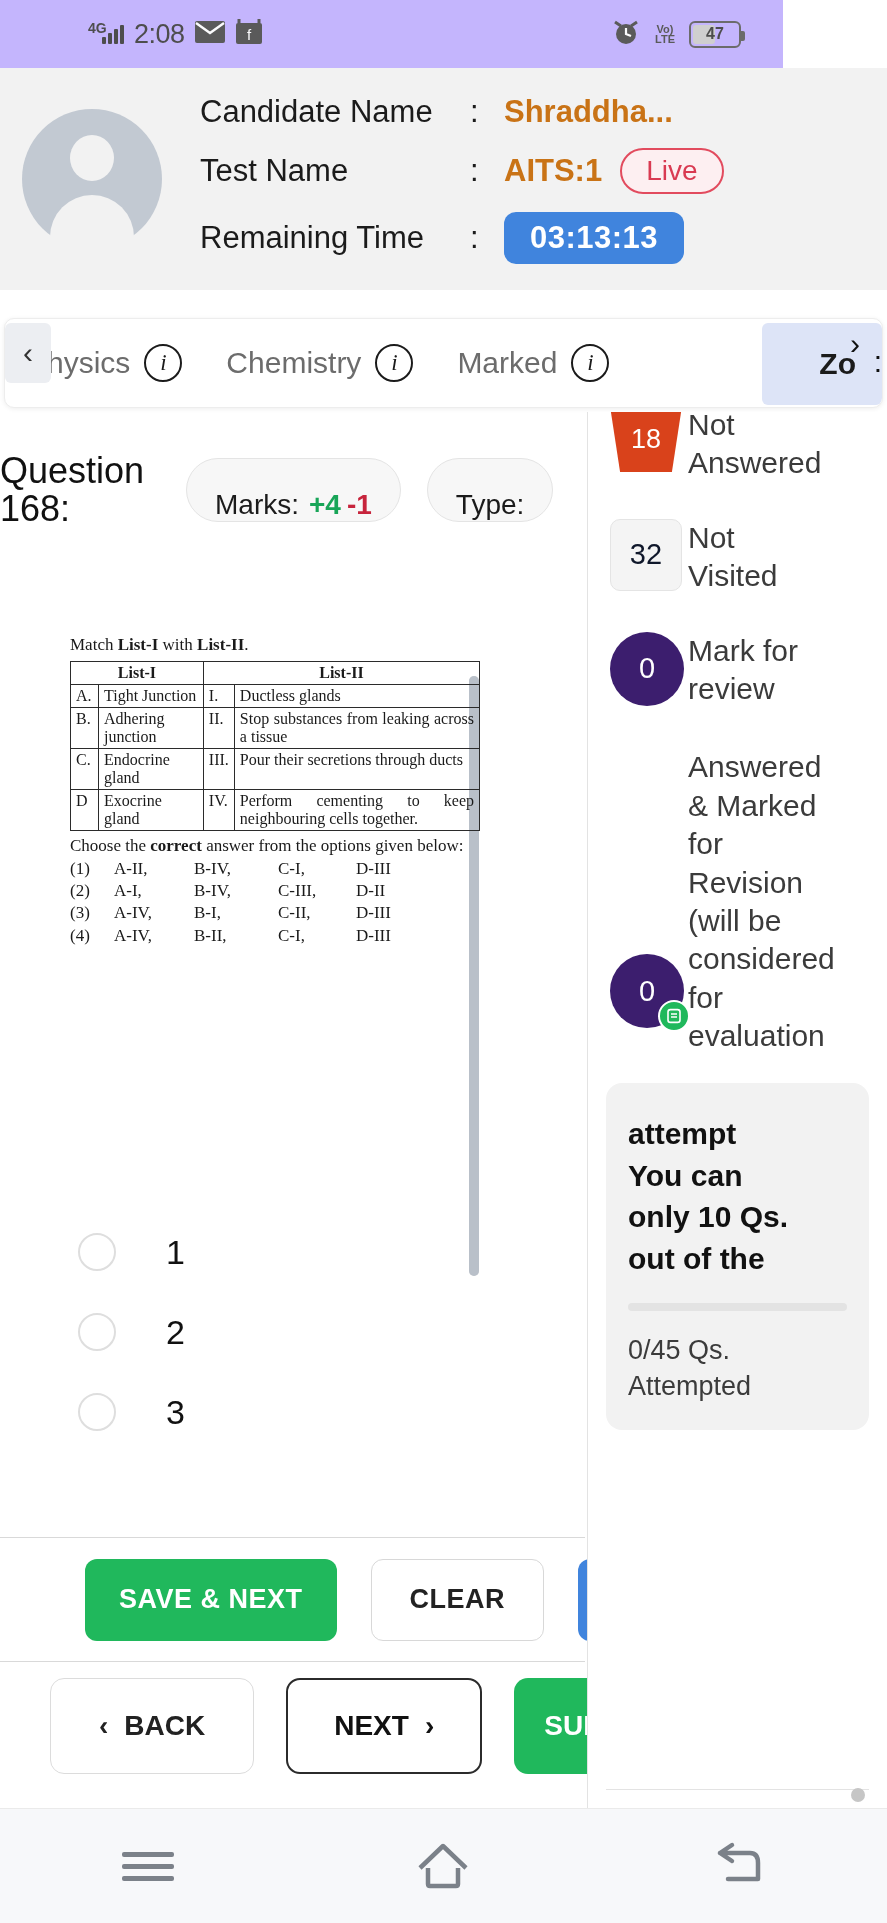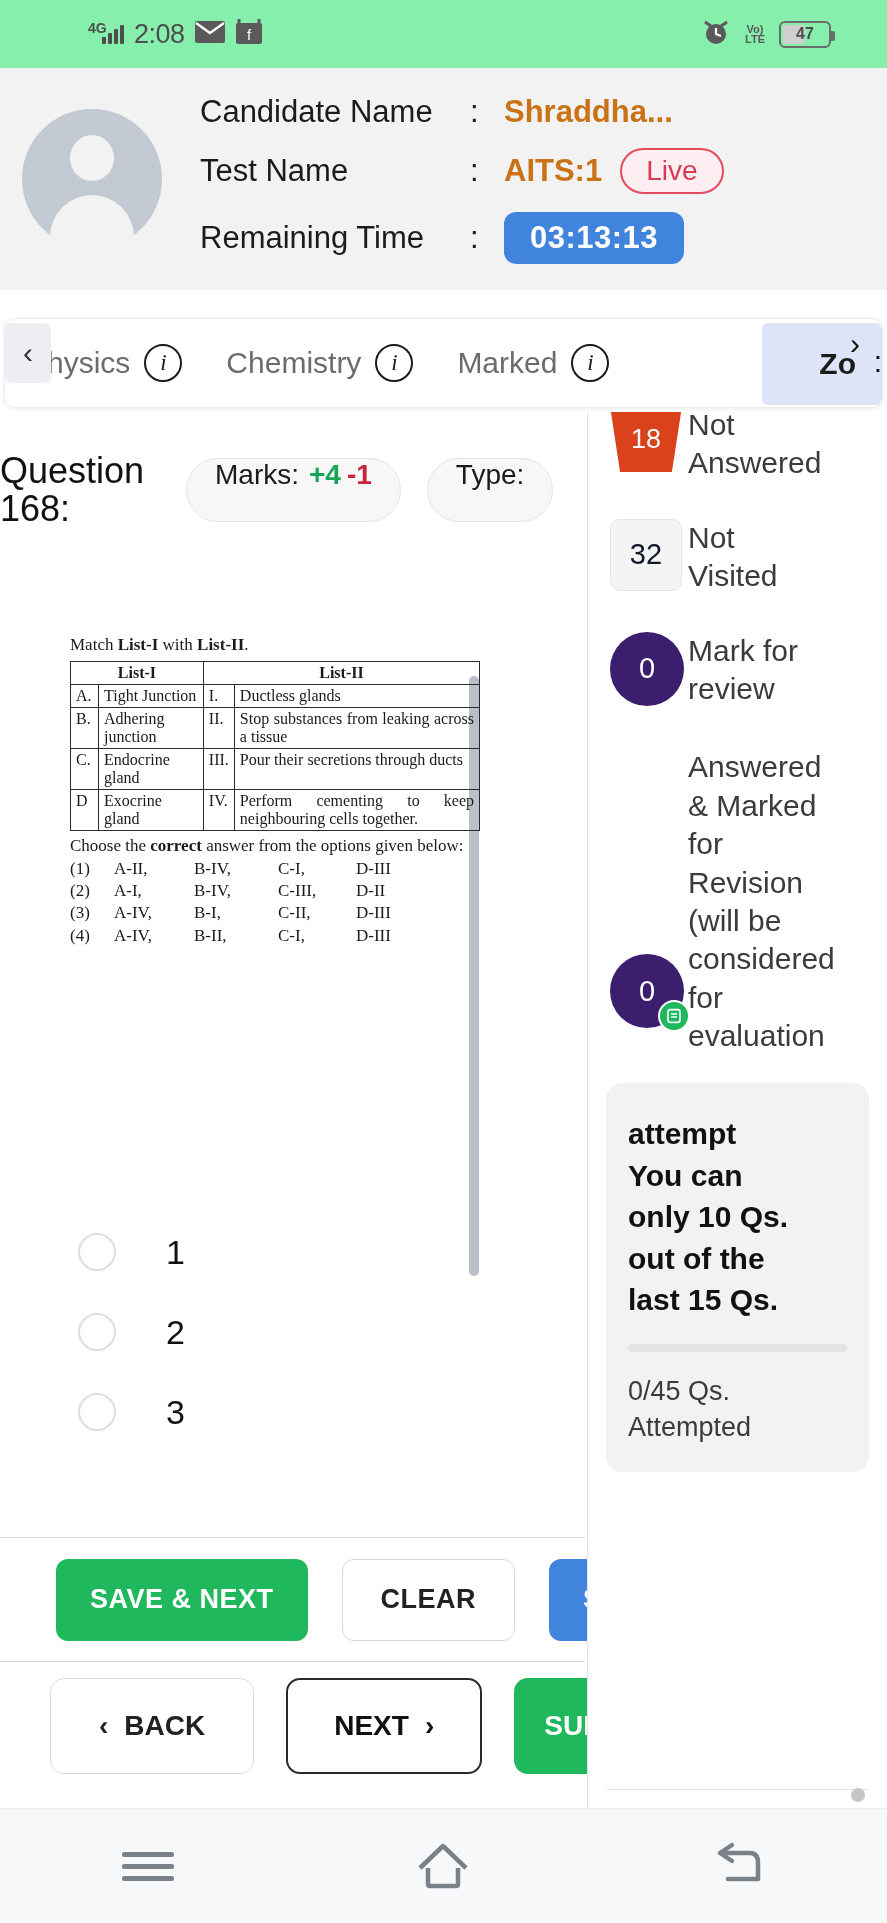--- a/index.html
+++ b/index.html
@@ -6,26 +6,26 @@
   html, body {
     width: 887px; height: 1923px;
     font-family: "Liberation Sans", sans-serif;
     background: #ffffff;
     overflow: hidden;
   }
   #root { position: relative; width: 887px; height: 1923px; background:#fff; }
 
   
   .statusbar {
-    position:absolute; top:0; left:0; width:887px; height:68px;
-    background:#86efac;
+    position:absolute; top:0; left:0; width:783px; height:68px;
+    background:#c4b5fd;
     display:flex; align-items:center;
   }
   .sb-left { position:absolute; left:88px; display:flex; align-items:center; gap:10px; }
-  .sb-right { position:absolute; right:56px; display:flex; align-items:center; gap:14px; }
+  .sb-right { position:absolute; right:42px; display:flex; align-items:center; gap:14px; }
   .net-ico { display:flex; align-items:flex-end; gap:1px; position:relative; }
   .net-ico .g4 { font-size:14px; font-weight:700; color:#4d4d4d; line-height:1;
      position:absolute; top:-4px; left:0; }
   .bars { display:flex; align-items:flex-end; gap:2px; margin-left:14px; }
   .bars i { width:4px; background:#4d4d4d; border-radius:1px; display:block; }
   .bars i:nth-child(1){height:7px}.bars i:nth-child(2){height:11px}
   .bars i:nth-child(3){height:15px}.bars i:nth-child(4){height:19px}
   .sb-time { font-size:27px; color:#4d4d4d; letter-spacing:-0.5px; }
   .ico-gray { color:#5a5a5a; display:inline-block; }
   .volte { font-size:11px; font-weight:700; line-height:10px; color:#5a5a5a; text-align:center; }
@@ -88,21 +88,21 @@
   .tab-active-bg{ position:absolute; right:0; top:4px; width:120px; height:82px;
     background:#dde4f7; border-radius:6px; z-index:1; }
   .tab-zo{ position:absolute; right:26px; top:28px; z-index:2; font-size:30px; font-weight:700; color:#1b1b1b;}
   .tab-colon{ position:absolute; right:0px; top:26px; z-index:4; font-size:30px; color:#111; }
 
   
   .qmeta{ position:absolute; top:430px; left:0; width:600px; height:120px; display:flex; align-items:center; }
   .qtitle{ margin-left:0px; font-size:36px; font-weight:400; color:#111; line-height:1.05; width:170px;}
   .pill{
     border:1px solid #e4e4e4; background:#f7f7f7; border-radius:40px;
-    height:64px; display:flex; align-items:flex-start; padding:0 28px; font-size:28px; color:#1b1b1b;
+    height:64px; display:flex; align-items:flex-end; padding:0 28px; font-size:28px; color:#1b1b1b;
     white-space:nowrap;
   }
   .pill.marks{ margin-left:16px; }
   .pill.type{ margin-left:26px; }
   .m-pos{ color:#18a558; font-weight:700; margin-left:10px;}
   .m-neg{ color:#c7243c; font-weight:700; margin-left:6px;}
 
   
   .qpane{
     position:absolute; top:560px; left:0; width:585px; height:968px;
@@ -133,21 +133,21 @@
 
   
   .ansopts{ position:absolute; left:0; top:652px; width:470px; }
   .ansrow{ display:flex; align-items:center; height:80px; padding-left:78px; }
   .radio{ width:38px;height:38px;border:2px solid #dedede;border-radius:50%; flex:none;}
   .ansnum{ margin-left:50px; font-size:34px; color:#111; }
 
   
   .actions1{
     position:absolute; top:1537px; left:0; width:585px; height:124px;
-    border-top:1px solid #d9d9d9; display:flex; align-items:center; gap:34px; padding-left:56px;
+    border-top:1px solid #d9d9d9; display:flex; align-items:center; gap:34px; padding-left:85px;
     background:#fff;
   }
   .btn{ height:82px; border-radius:12px; display:flex; align-items:center; justify-content:center;
         font-size:27px; letter-spacing:0.5px; white-space:nowrap; }
   .btn-green{ background:#20b85c; color:#fff; font-weight:700; padding:0 34px; }
   .btn-outline{ background:#fff; color:#222; border:1px solid #d8d8d8; font-weight:600; padding:0 38px; }
   .btn-blue{ background:#4084dd; color:#fff; font-weight:700; padding:0 34px; }
 
   .actions2{
     position:absolute; top:1661px; left:0; width:585px; height:128px;
@@ -489,21 +489,20 @@
         </div>
       </div>
     </div>
 
     <div class="infocard">
       <div class="big">
         <div>attempt</div>
         <div>You can</div>
         <div>only 10 Qs.</div>
         <div>out of the</div>
-        <div>last 15 Qs.</div>
       </div>
       <div class="divider"></div>
       <div class="sub">
         <div>0/45 Qs.</div>
         <div>Attempted</div>
       </div>
     </div>
 
     <div class="rbottom-line"></div>
     <div class="rdot"></div>

